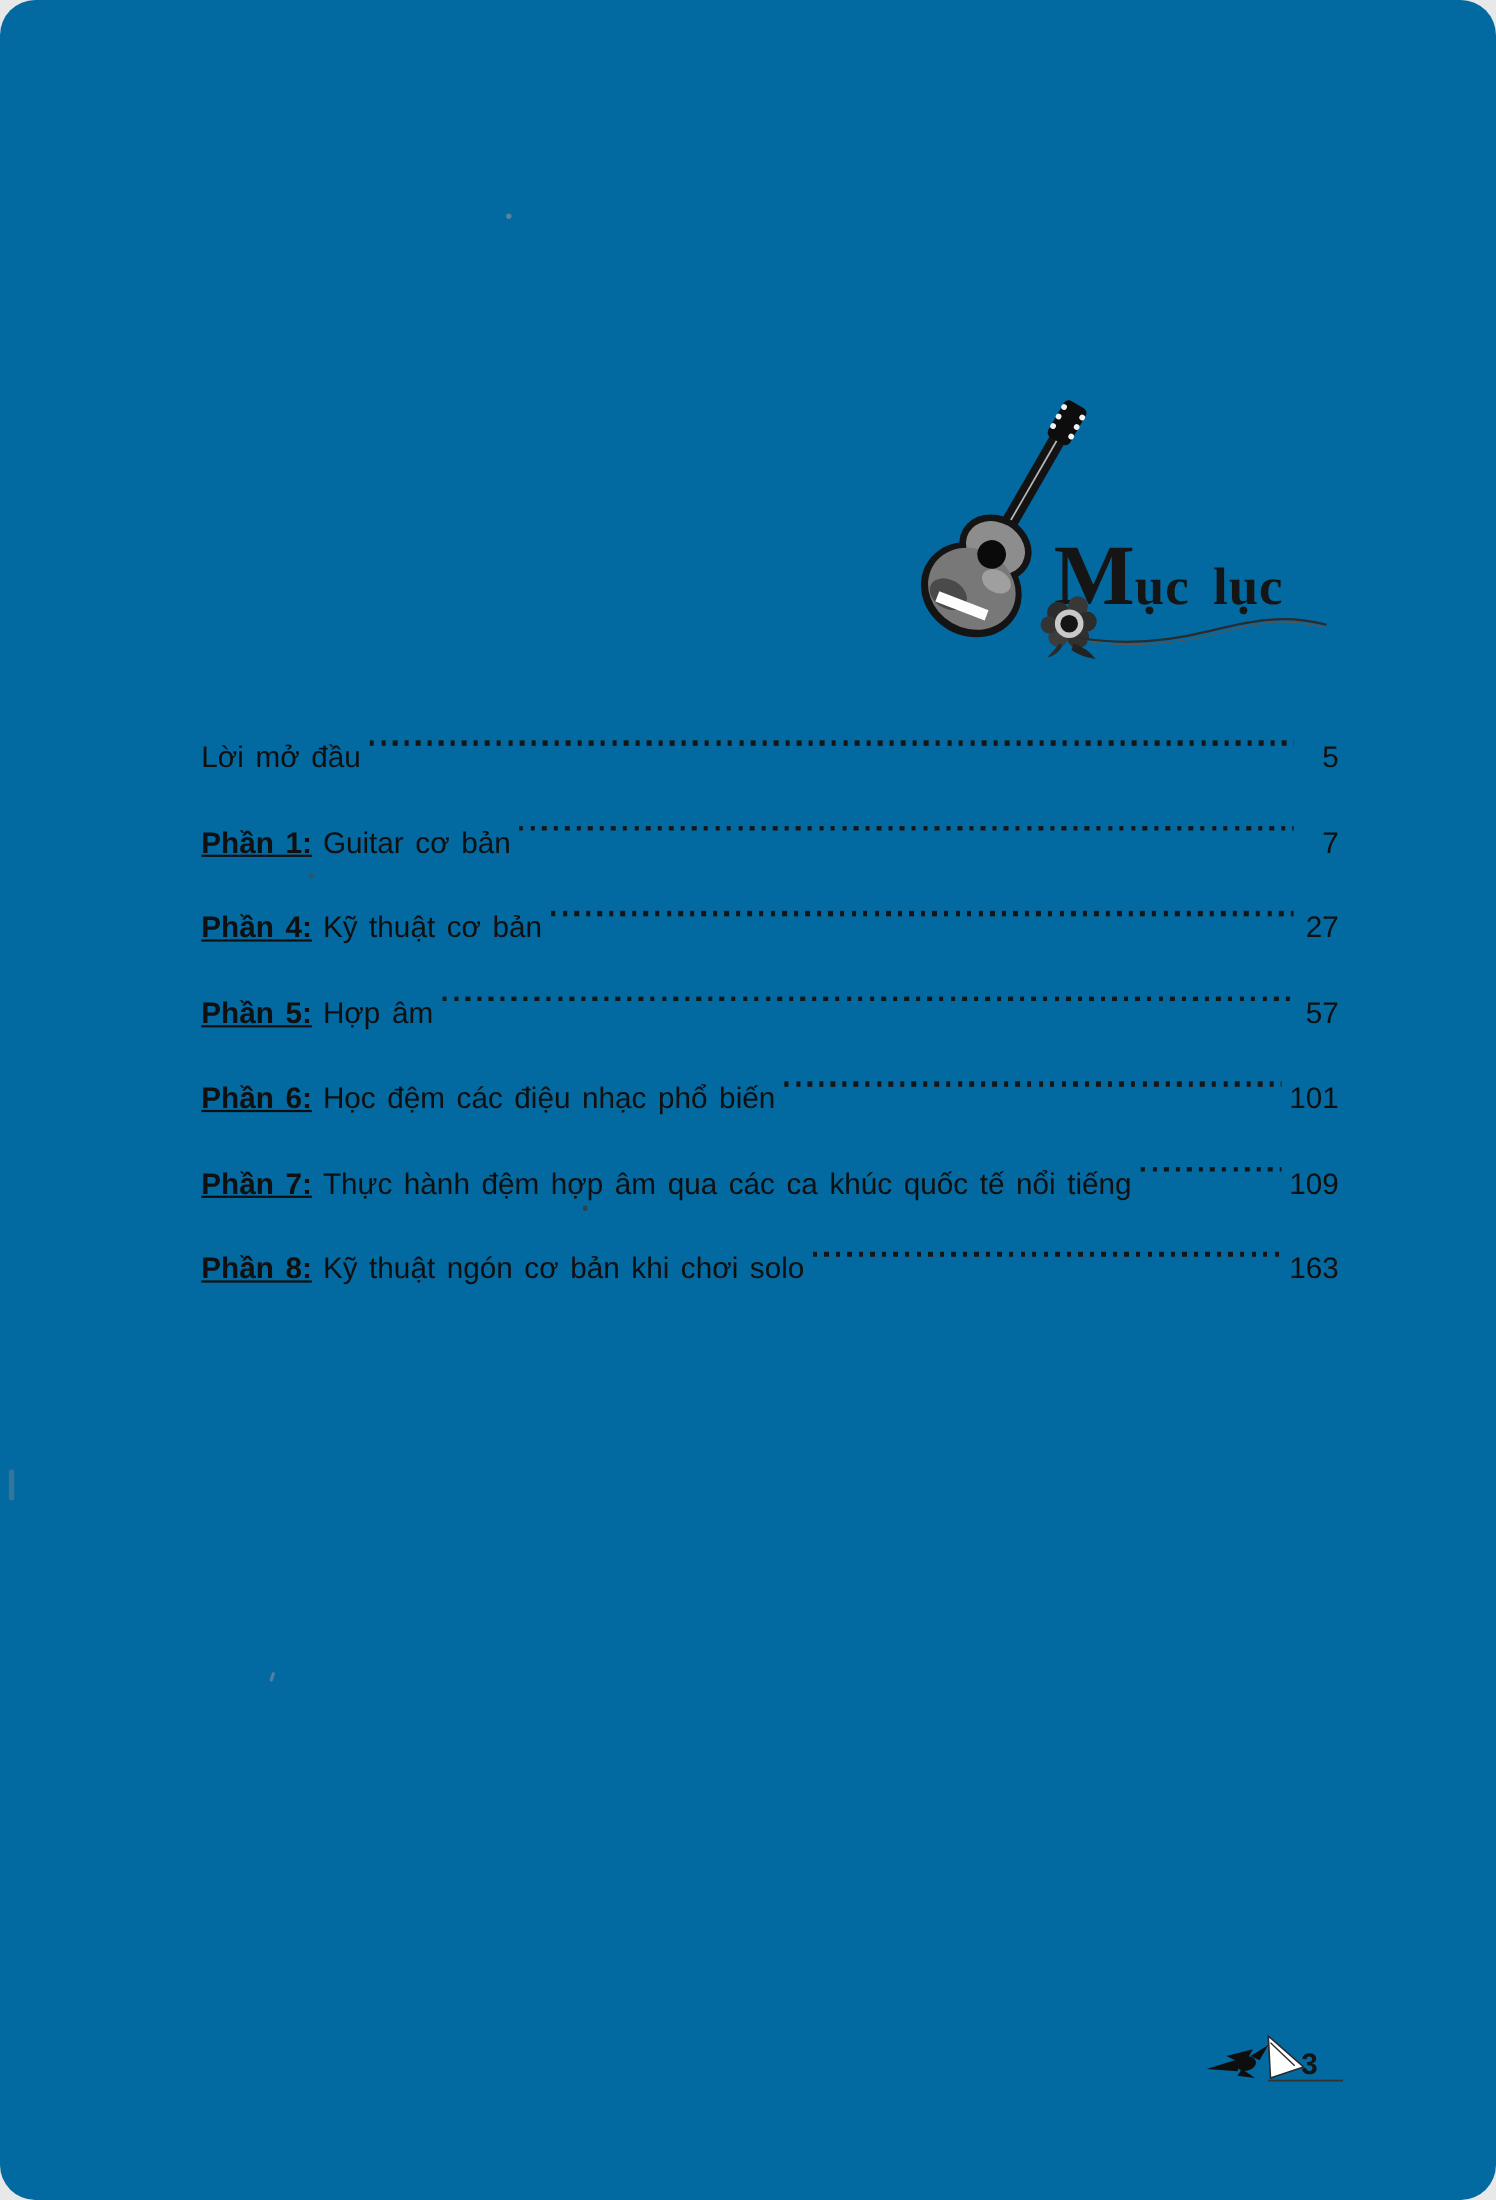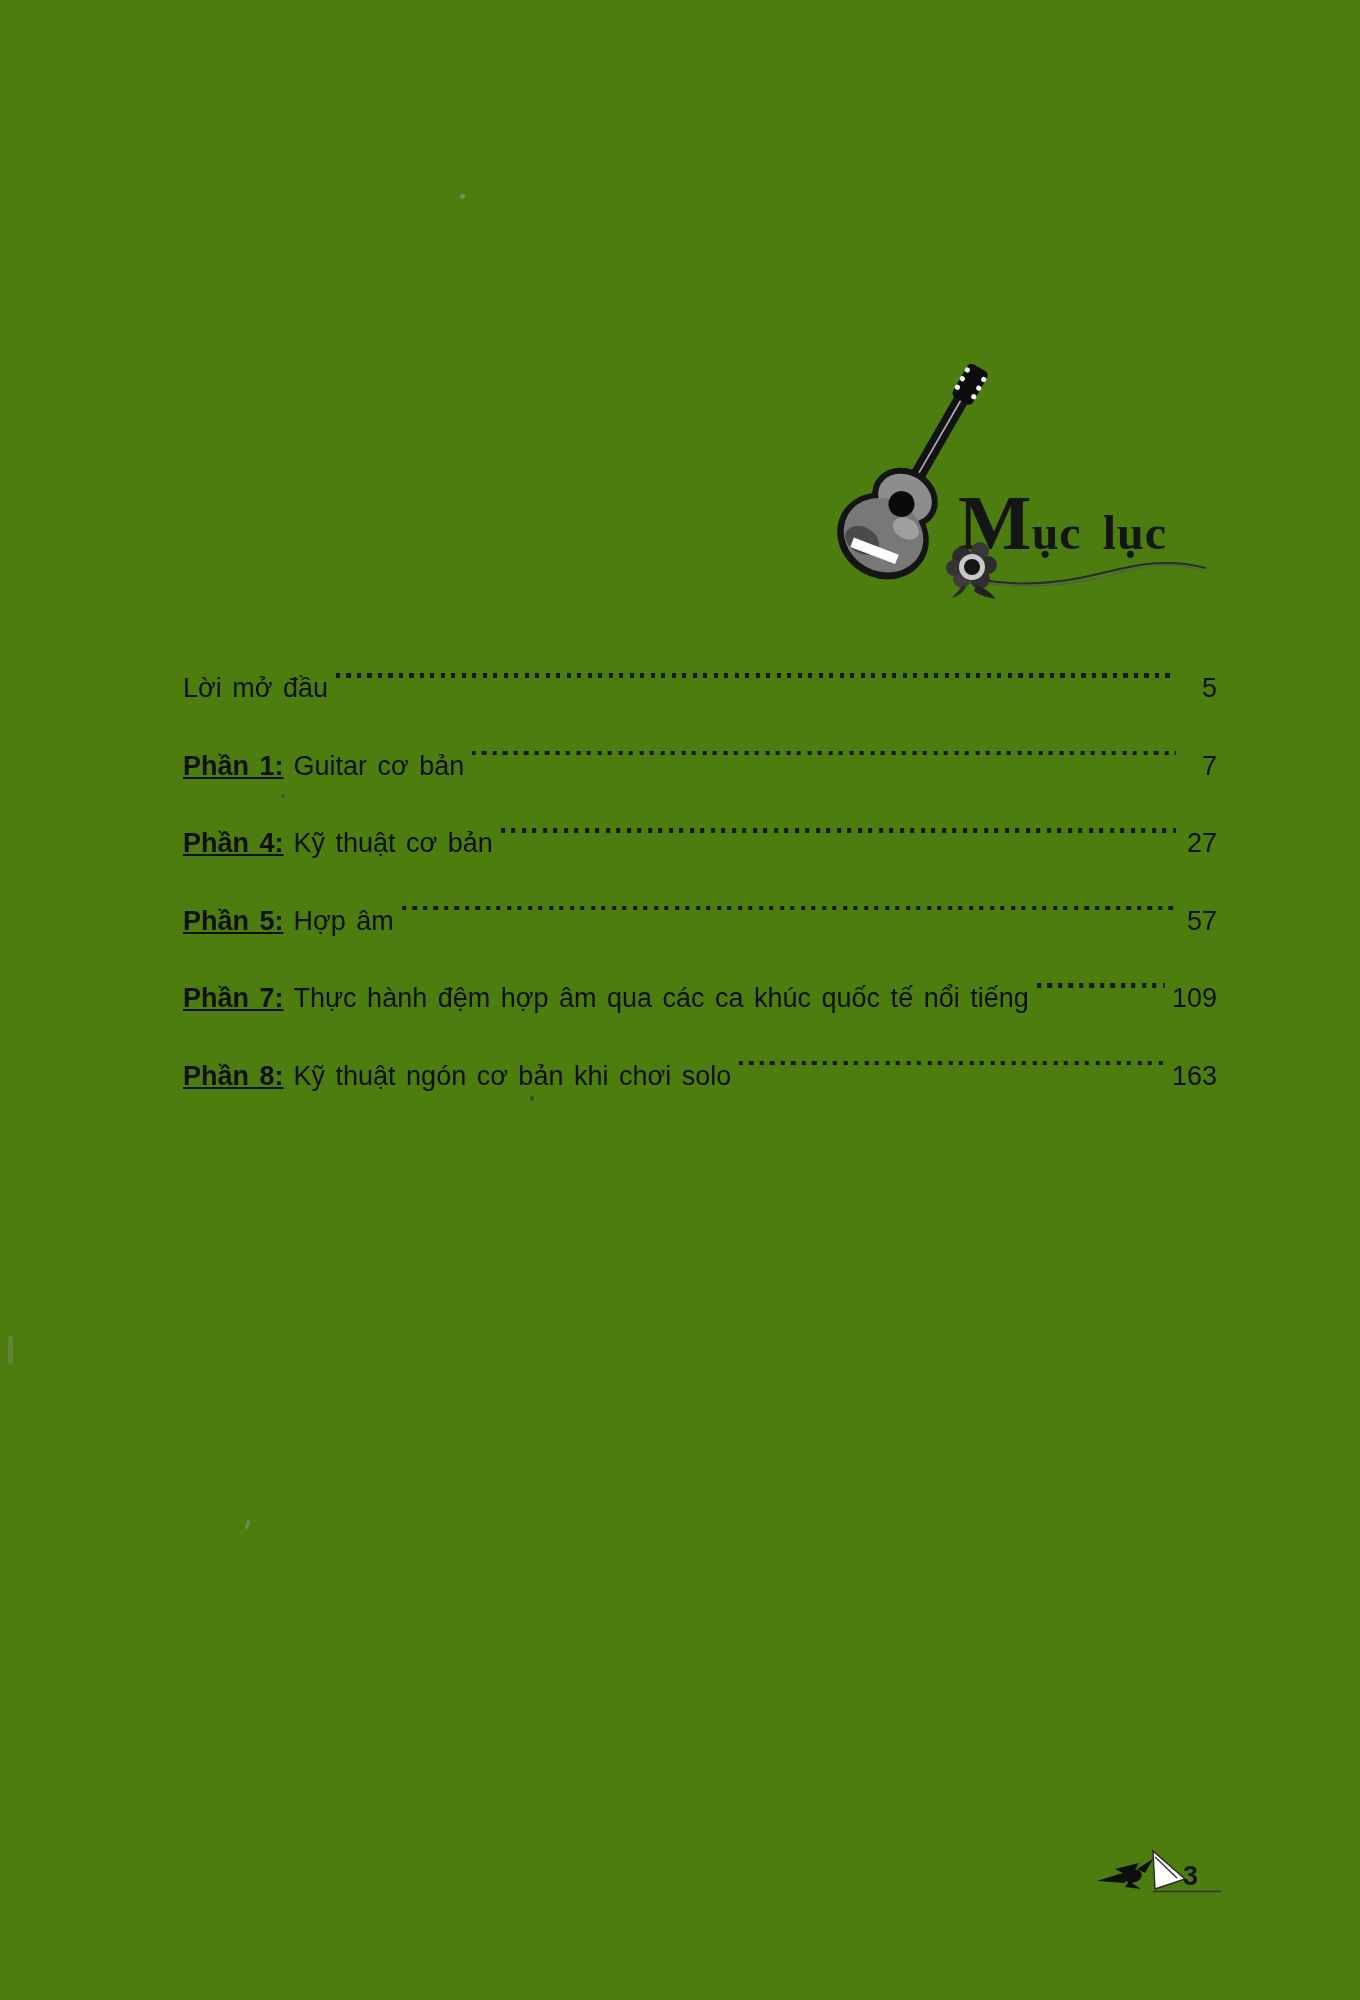--- a/index.html
+++ b/index.html
@@ -4,23 +4,24 @@
 <style>
   * { margin: 0; padding: 0; box-sizing: border-box; }
   html, body { background: #e8e8e8; }
   body { font-family: "Liberation Sans", sans-serif; }
 
   .page {
     position: relative;
     width: 1360px;
     height: 2000px;
     margin: 0 auto;
-    background: #4d7c0f;
+    background: #0369a1;
     color: #101010;
     overflow: hidden;
+    border-radius: 32px;
   }
 
   
   .header-art { position: absolute; left: 845px; top: 352px; width: 170px; height: 240px; overflow: visible; }
   .header-art svg { overflow: visible; }
 
   .page-title {
     position: absolute;
     left: 958px;
     top: 484px;
@@ -173,20 +174,26 @@
       <span class="toc-page">27</span>
     </div>
 
     <div class="toc-row">
       <span class="toc-label">Phần 5:</span>
       <span class="toc-title">Hợp âm</span>
       <span class="toc-leader"></span>
       <span class="toc-page">57</span>
     </div>
 
+    <div class="toc-row">
+      <span class="toc-label">Phần 6:</span>
+      <span class="toc-title">Học đệm các điệu nhạc phổ biến</span>
+      <span class="toc-leader"></span>
+      <span class="toc-page">101</span>
+    </div>
 
     <div class="toc-row">
       <span class="toc-label">Phần 7:</span>
       <span class="toc-title">Thực hành đệm hợp âm qua các ca khúc quốc tế nổi tiếng</span>
       <span class="toc-leader"></span>
       <span class="toc-page">109</span>
     </div>
 
     <div class="toc-row">
       <span class="toc-label">Phần 8:</span>

